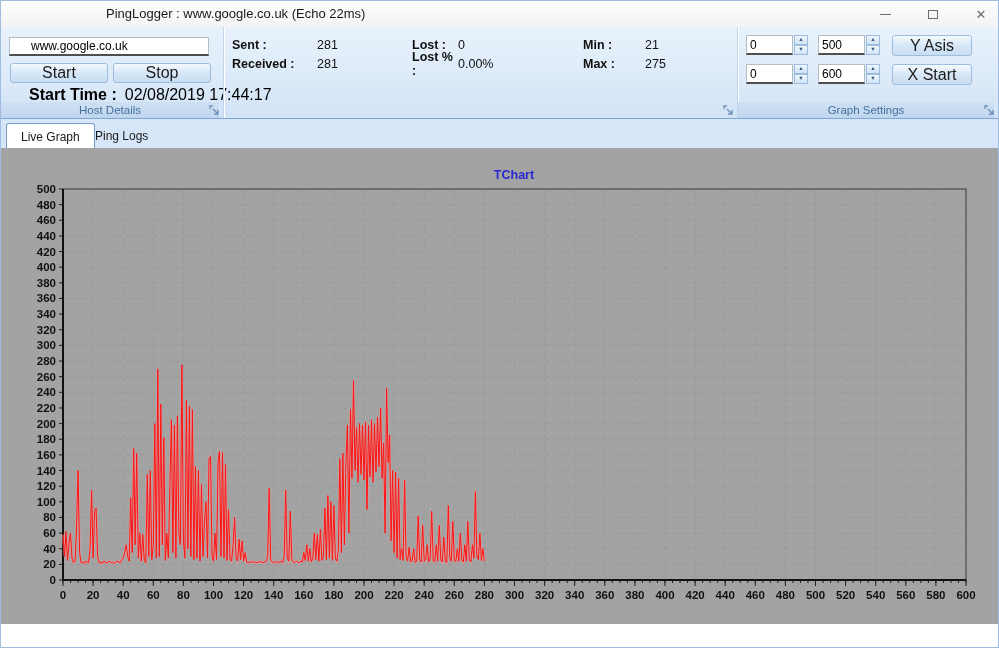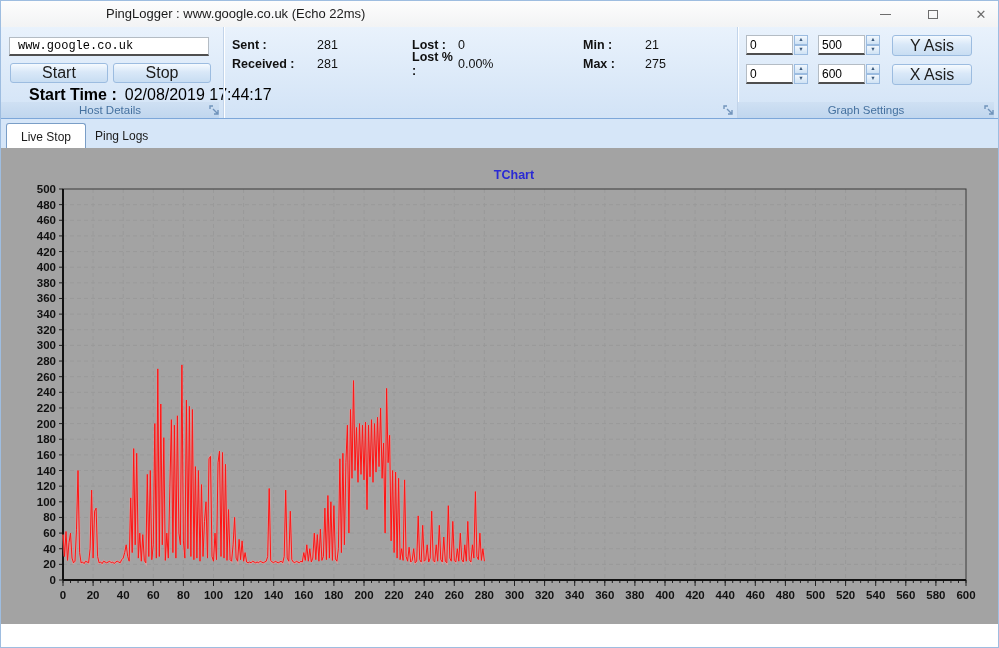--- a/index.html
+++ b/index.html
@@ -24,21 +24,21 @@
   
   .ribbon { position:relative; height:91px; background:linear-gradient(#e9f2fc,#d2e3f6); display:flex; }
   .group { position:relative; height:100%; }
   .group + .group { border-left:1px solid #c2d4ea; box-shadow:inset 1px 0 0 #ffffff; }
   .g-host { width:222px; }
   .g-stats { width:514px; }
   .g-graph { width:261px; flex:1; }
   .group-caption { position:absolute; left:0; right:4px; bottom:0; height:16px; background:linear-gradient(#cfe0f3,#c0d6ee); display:flex; align-items:center; justify-content:center; font-size:11.5px; color:#45719f; }
   .launcher { position:absolute; right:3px; bottom:2px; width:11px; height:11px; opacity:.8; }
 
-  .host-input { position:absolute; left:8px; top:10px; width:200px; height:19px; border:1px solid #b4bcc4; border-bottom:2px solid #4f4f4f; background:#fff; font-size:12px; padding:0 8px; font-family:Liberation Mono, monospace; }
+  .host-input { position:absolute; left:8px; top:10px; width:200px; height:19px; border:1px solid #b4bcc4; border-bottom:2px solid #4f4f4f; background:#fff; font-size:12px; padding:0 21px; font-family:Liberation Sans, sans-serif; }
   .btn { background:linear-gradient(#f5fafe,#d9e8f8 45%,#c8ddf2); border:1px solid #9cbce0; border-radius:3px; font-size:16px; color:#1c1c1c; font-family:"Liberation Sans", sans-serif; cursor:default; }
   .btn-start { position:absolute; left:9px; top:36px; width:98px; height:20px; }
   .btn-stop { position:absolute; left:112px; top:36px; width:98px; height:20px; }
   .starttime { position:absolute; left:28px; top:59px; font-size:16px; display:flex; gap:8px; white-space:nowrap; }
   .starttime .lab { font-weight:bold; }
 
   .stats-grid { position:absolute; left:8px; top:8px; display:grid; grid-template-columns:85px 95px 46px 125px 62px 90px; grid-auto-rows:19px; font-size:12.5px; align-items:center; }
   .stat-label { font-weight:bold; color:#111; }
   .stat-value { color:#111; }
 
@@ -152,33 +152,33 @@
             <button>▼</button>
           </div>
       </div>
       <div class="spin row2 sp-b">
         <input class="spin-input" value="600" style="">
         <div class="spin-arrows">
             <button>▲</button>
             <button>▼</button>
           </div>
       </div>
-      <button class="btn axis-btn" style="top:37px;">X Asis</button>
+      <button class="btn axis-btn" style="top:37px;">X Start</button>
       <div class="group-caption">
         <span>Graph Settings</span>
       </div>
       <svg class="launcher" viewBox="0 0 11 11">
           <path d="M1,4 V1 H4" fill="none" stroke="#5a81ad" stroke-width="1.4"></path>
           <path d="M4,4 L9,9 M9,5 V9 H5" fill="none" stroke="#5a81ad" stroke-width="1.4"></path>
         </svg>
     </div>
   </div>
 
   <div class="viewtabs">
-    <div class="vtab vtab-1 active">Live Stop</div>
+    <div class="vtab vtab-1 active">Live Graph</div>
     <div class="vtab vtab-2">Ping Logs</div>
   </div>
 
   <div class="content">
     <div class="chart-title">TChart</div>
     <svg id="plot-svg">
         <line x1="58" y1="432" x2="62" y2="432" class="tick"></line>
         <text x="55" y="436" class="ylab" text-anchor="end">0</text>
         <line x1="62" y1="416.36" x2="965" y2="416.36" class="grid"></line>
         <line x1="58" y1="416.36" x2="62" y2="416.36" class="tick"></line>

